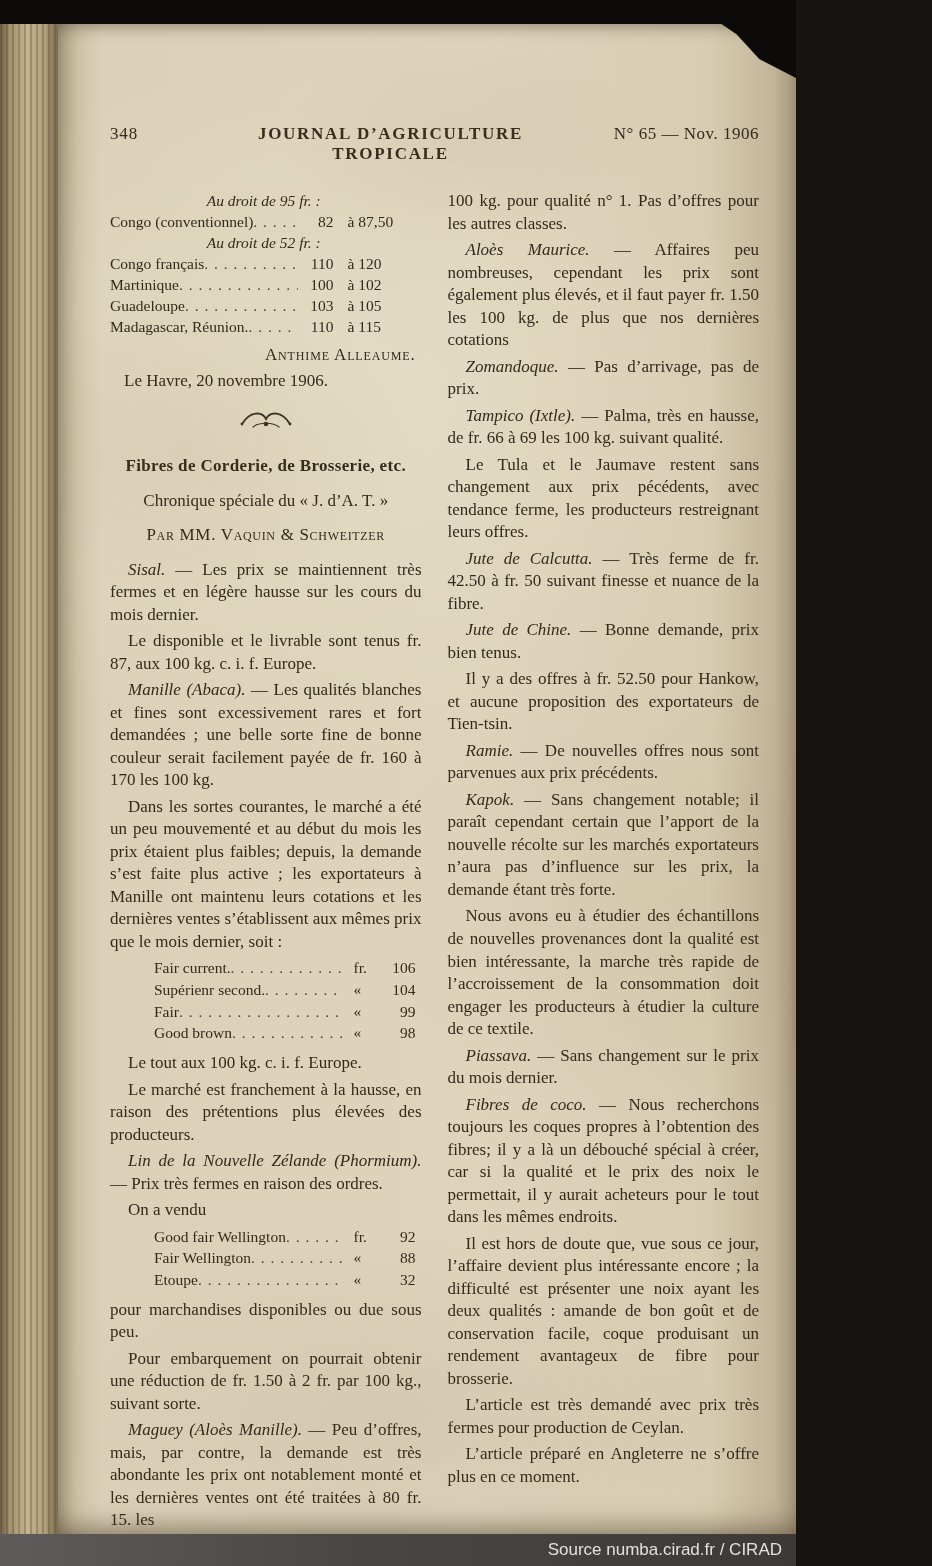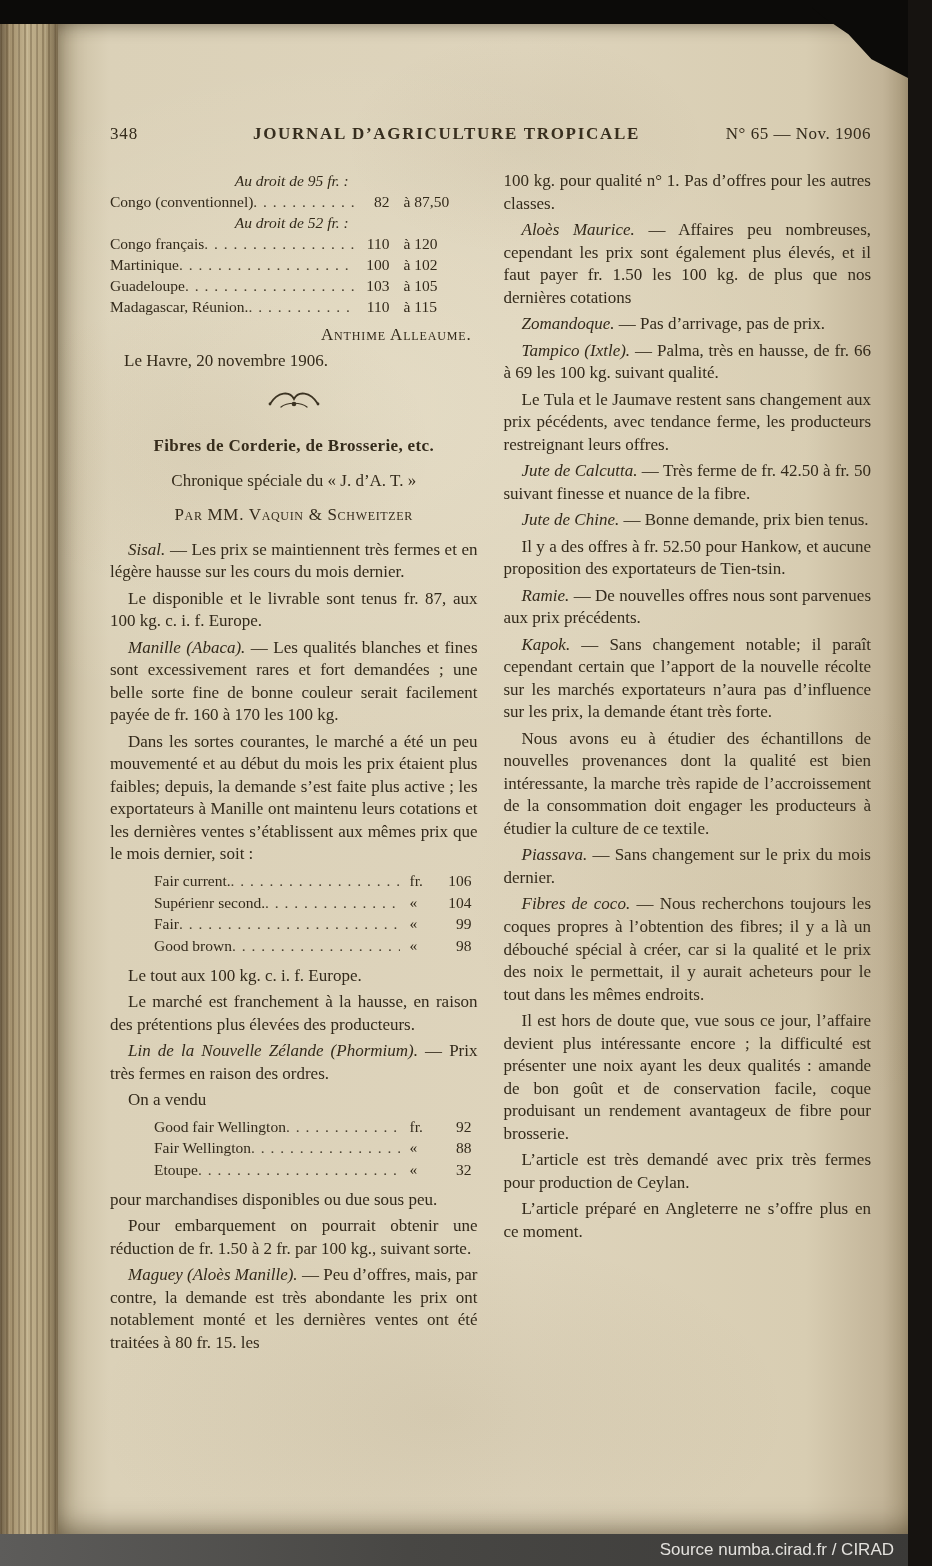--- a/index.html
+++ b/index.html
@@ -1,17 +1,17 @@
 <!DOCTYPE html>
 <html><head>
 <meta charset="utf-8">
 <style>
   html,body{margin:0;padding:0;background:#161310;}
   .scan-root{
-    position:relative;width:908px;height:1566px;overflow:hidden;
+    position:relative;width:796px;height:1566px;overflow:hidden;
     background:#161310;
     font-family:"Liberation Serif","DejaVu Serif",serif;
   }
   
   .spine{
     position:absolute;left:0;top:0;width:58px;height:1566px;
     background:
       repeating-linear-gradient(90deg, rgba(70,52,28,.28) 0 2px, rgba(255,255,255,0) 2px 6px),
       repeating-linear-gradient(90deg, rgba(255,248,230,.10) 0 1px, rgba(0,0,0,0) 1px 9px),
       linear-gradient(90deg,#6f6048 0%,#a4916e 18%,#c2b28e 45%,#b3a27e 75%,#7a6a4e 100%);

